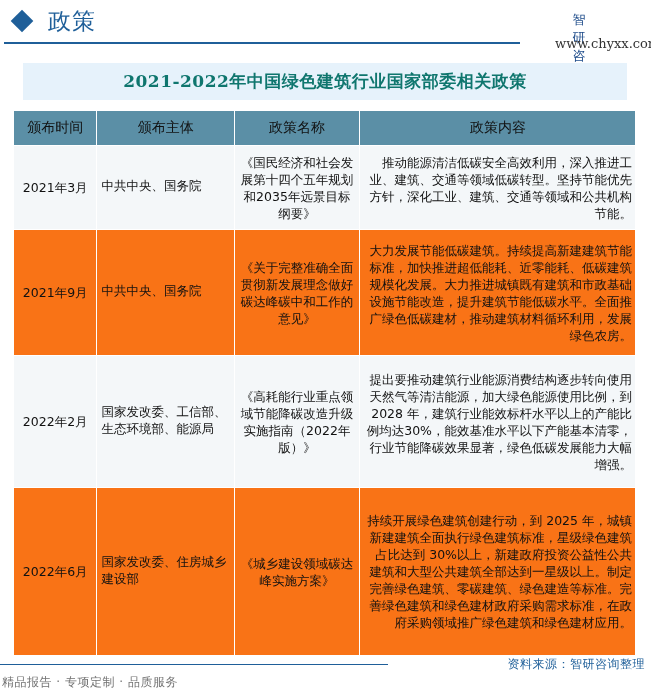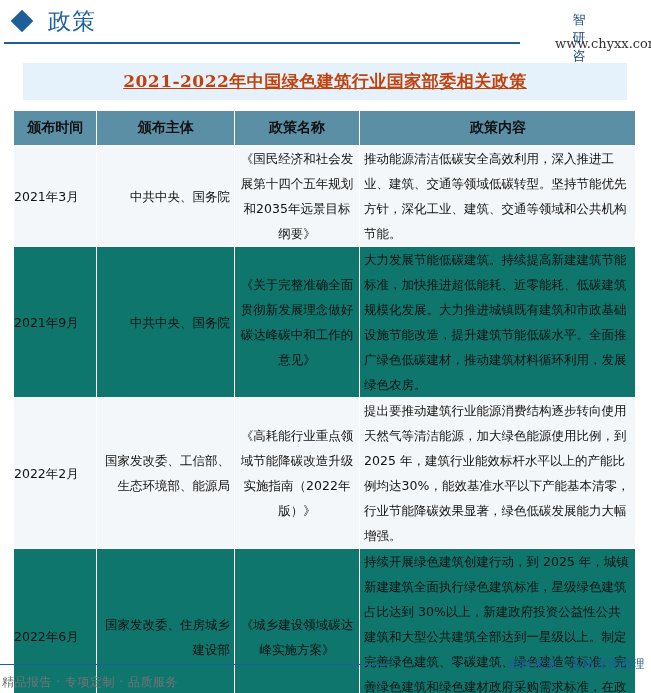--- a/index.html
+++ b/index.html
@@ -14,33 +14,33 @@
     .brand { position: absolute; left: 562px; top: 11px; display: flex; align-items: flex-end; }
     .brand-logo { width: 14px; height: 14px; position: relative; margin-right: 5px; }
     .brand-logo .l1 { position: absolute; left: 0; top: 0; width: 6px; height: 14px; background: #1e4c8a; }
     .brand-logo .l2 { position: absolute; left: 8px; top: 0; width: 6px; height: 14px; background: #2a8ad4; }
     .brand-logo .l3 { position: absolute; left: 0; top: 6px; width: 14px; height: 2px; background: #fff; }
     .brand-name { font-size: 13px; color: #1e4c8a; letter-spacing: 1px; }
     .brand-url { position: absolute; left: 555px; top: 36px; font-family: "DejaVu Serif", "Liberation Serif", serif; font-size: 13px; color: #333; }
 
     
     .banner { position: absolute; left: 23px; top: 63px; width: 604px; height: 37px; background: #e6f2fb; display: flex; align-items: center; justify-content: center; }
-    .banner-title { font-family: "DejaVu Serif", "Liberation Serif", serif; font-size: 17px; font-weight: bold; color: #c2410c; letter-spacing: 0.5px; text-decoration: underline; }
+    .banner-title { font-family: "DejaVu Serif", "Liberation Serif", serif; font-size: 17px; font-weight: bold; color: #0f766e; letter-spacing: 0.5px; }
 
     
     .policy-table { position: absolute; left: 13px; top: 110px; width: 623px; border-collapse: collapse; table-layout: fixed; }
     .policy-table th, .policy-table td { border: 1px solid #ffffff; }
-    .policy-table th { background: #5b8fa6; color: #111; font-family: "DejaVu Serif", "Liberation Serif", serif; font-weight: bold; font-size: 14px; height: 35px; text-align: center; }
-    .policy-table td { font-size: 12.5px; line-height: 25px; vertical-align: middle; }
+    .policy-table th { background: #5b8fa6; color: #111; font-family: "DejaVu Serif", "Liberation Serif", serif; font-weight: normal; font-size: 14px; height: 35px; text-align: center; }
+    .policy-table td { font-size: 12.5px; line-height: 17px; vertical-align: middle; }
     .policy-table tr.odd td { background: #f4f7f9; }
-    .policy-table tr.even td { background: #0f766e; }
-    .col-date { width: 82px; text-align: left; }
-    .col-issuer { width: 135px; text-align: right; padding: 0 4px; }
+    .policy-table tr.even td { background: #f97316; }
+    .col-date { width: 82px; text-align: center; }
+    .col-issuer { width: 135px; text-align: left; padding: 0 4px; font-family: Liberation Mono, monospace; }
     .col-name { width: 123px; text-align: center; padding: 0 4px; margin-left: 27px; }
-    .col-content { width: 271px; text-align: left; padding: 0 3px 0 4px; }
+    .col-content { width: 271px; text-align: right; padding: 0 3px 0 4px; }
 
     
     .footer-line { position: absolute; left: 0; top: 664px; width: 388px; height: 1px; background: #1f5f99; }
     .source { position: absolute; right: 6px; top: 656px; font-size: 12px; color: #1f5f99; letter-spacing: 0.5px; margin-left: 24px; }
     .tagline { position: absolute; left: 2px; top: 674px; font-size: 12px; color: #737373; letter-spacing: 0.5px; }
   </style>
 </head>
 <body>
 
 <div class="top-header">
@@ -81,21 +81,21 @@
     <tr class="even" style="height:126px">
       <td class="col-date">2021年9月</td>
       <td class="col-issuer">中共中央、国务院</td>
       <td class="col-name">《关于完整准确全面贯彻新发展理念做好碳达峰碳中和工作的意见》</td>
       <td class="col-content">大力发展节能低碳建筑。持续提高新建建筑节能标准，加快推进超低能耗、近零能耗、低碳建筑规模化发展。大力推进城镇既有建筑和市政基础设施节能改造，提升建筑节能低碳水平。全面推广绿色低碳建材，推动建筑材料循环利用，发展绿色农房。</td>
     </tr>
     <tr class="odd" style="height:132px">
       <td class="col-date">2022年2月</td>
       <td class="col-issuer">国家发改委、工信部、生态环境部、能源局</td>
       <td class="col-name">《高耗能行业重点领域节能降碳改造升级实施指南（2022年版）》</td>
-      <td class="col-content">提出要推动建筑行业能源消费结构逐步转向使用天然气等清洁能源，加大绿色能源使用比例，到 2025 年，建筑行业能效标杆水平以上的产能比例均达30%，能效基准水平以下产能基本清零，行业节能降碳效果显著，绿色低碳发展能力大幅增强。</td>
+      <td class="col-content">提出要推动建筑行业能源消费结构逐步转向使用天然气等清洁能源，加大绿色能源使用比例，到 2028 年，建筑行业能效标杆水平以上的产能比例均达30%，能效基准水平以下产能基本清零，行业节能降碳效果显著，绿色低碳发展能力大幅增强。</td>
     </tr>
     <tr class="even" style="height:168px">
       <td class="col-date">2022年6月</td>
       <td class="col-issuer">国家发改委、住房城乡建设部</td>
       <td class="col-name">《城乡建设领域碳达峰实施方案》</td>
       <td class="col-content">持续开展绿色建筑创建行动，到 2025 年，城镇新建建筑全面执行绿色建筑标准，星级绿色建筑占比达到 30%以上，新建政府投资公益性公共建筑和大型公共建筑全部达到一星级以上。制定完善绿色建筑、零碳建筑、绿色建造等标准。完善绿色建筑和绿色建材政府采购需求标准，在政府采购领域推广绿色建筑和绿色建材应用。</td>
     </tr>
   </tbody>
 </table>
 

